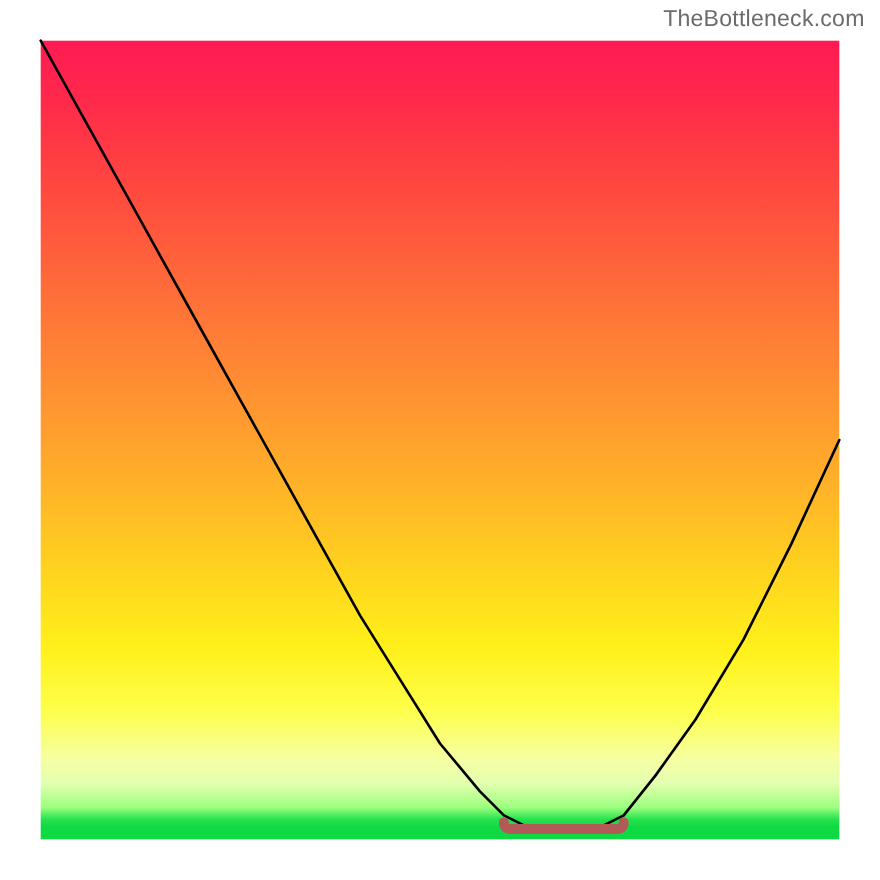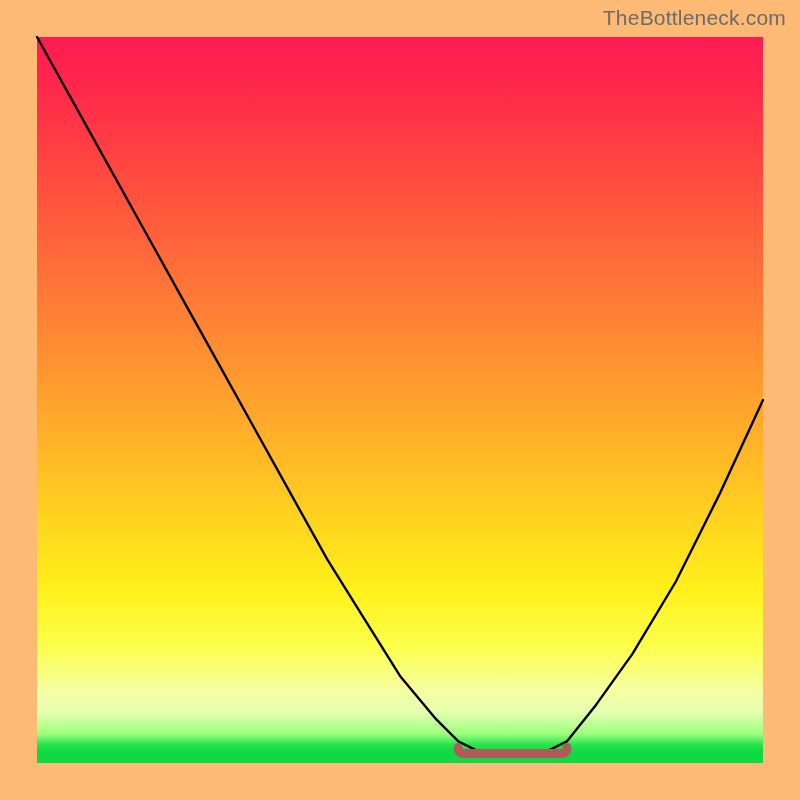--- a/index.html
+++ b/index.html
@@ -8,21 +8,21 @@
     width: 800px;
     height: 800px;
     background: #000;
     overflow: hidden;
     font-family: Arial, Helvetica, sans-serif;
   }
   .frame {
     position: relative;
     width: 800px;
     height: 800px;
-    background: #fdba74;
+    background: #ffffff;
   }
   .plot-area {
     position: absolute;
     left: 37px;
     top: 37px;
     width: 726px;
     height: 726px;
     
     background: linear-gradient(
       to bottom,

